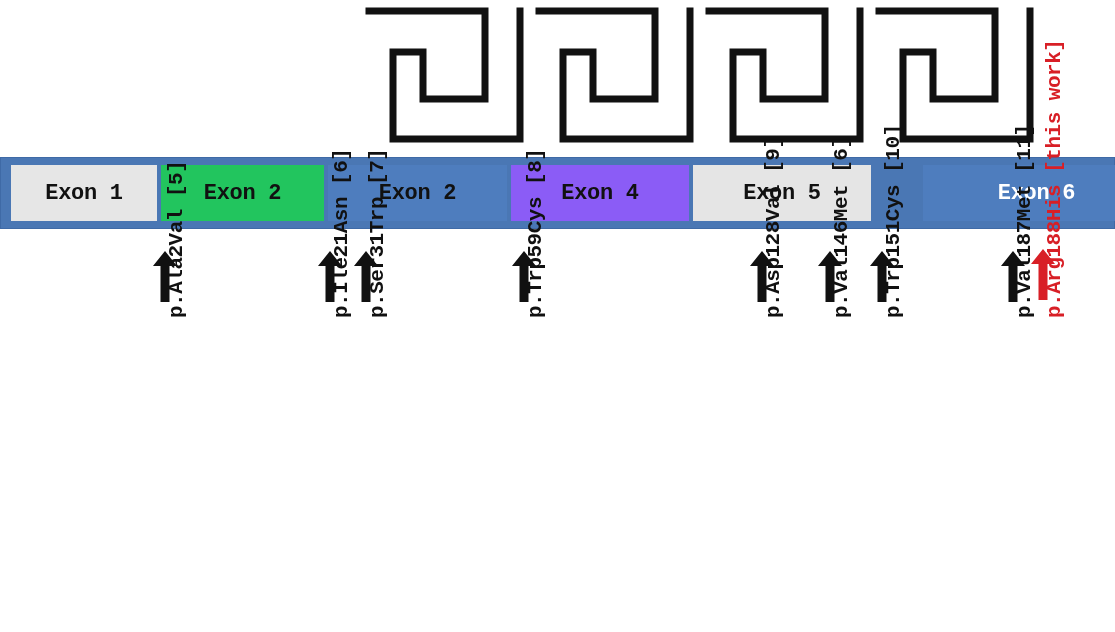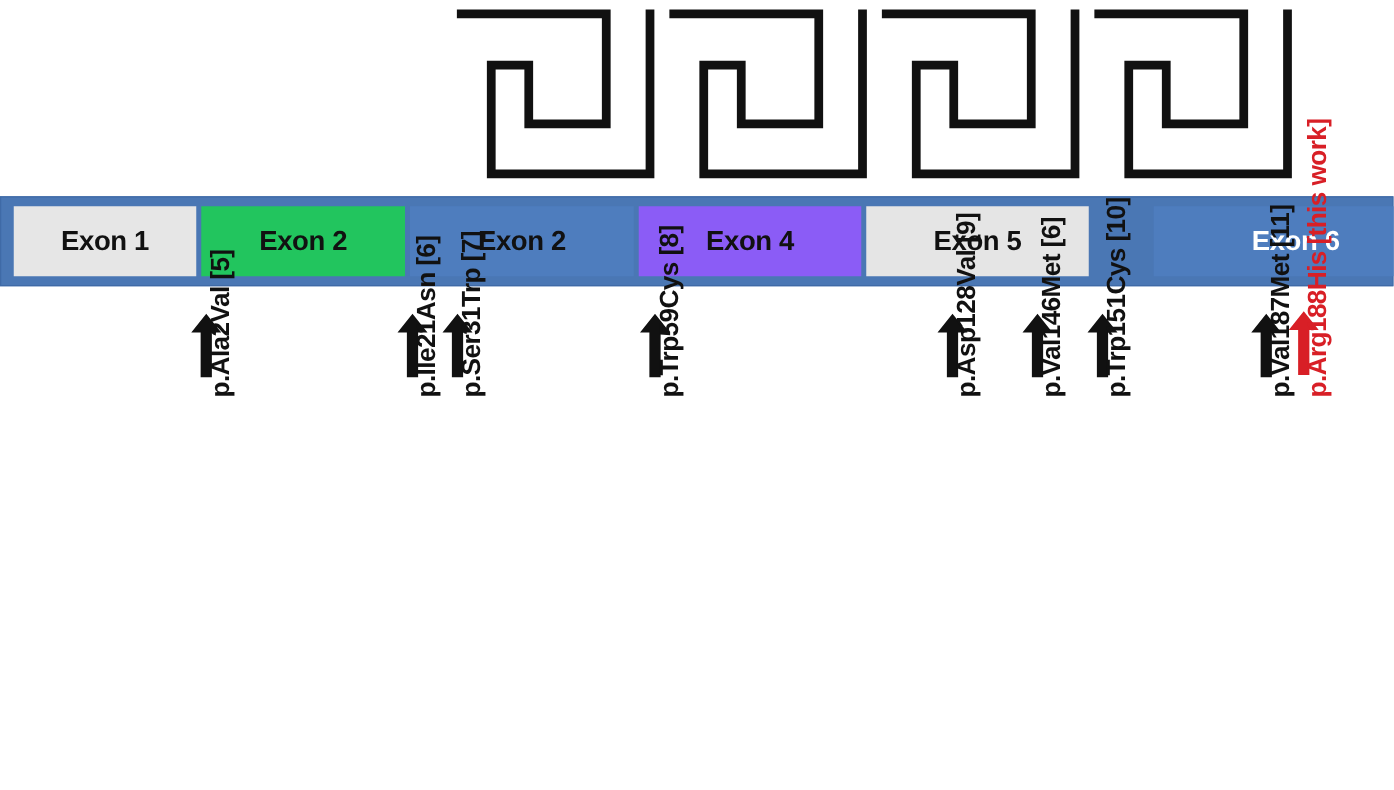--- a/index.html
+++ b/index.html
@@ -9,20 +9,21 @@
   }
   body {
     font-family: "Liberation Sans", sans-serif;
   }
   #figure {
     position: relative;
     width: 1115px;
     height: 632px;
     background: #ffffff;
     overflow: hidden;
+    font-family: Liberation Mono, monospace;
   }
 
   
   #meander-wrap {
     position: absolute;
     left: 0;
     top: 0;
     width: 1115px;
     height: 152px;
   }

